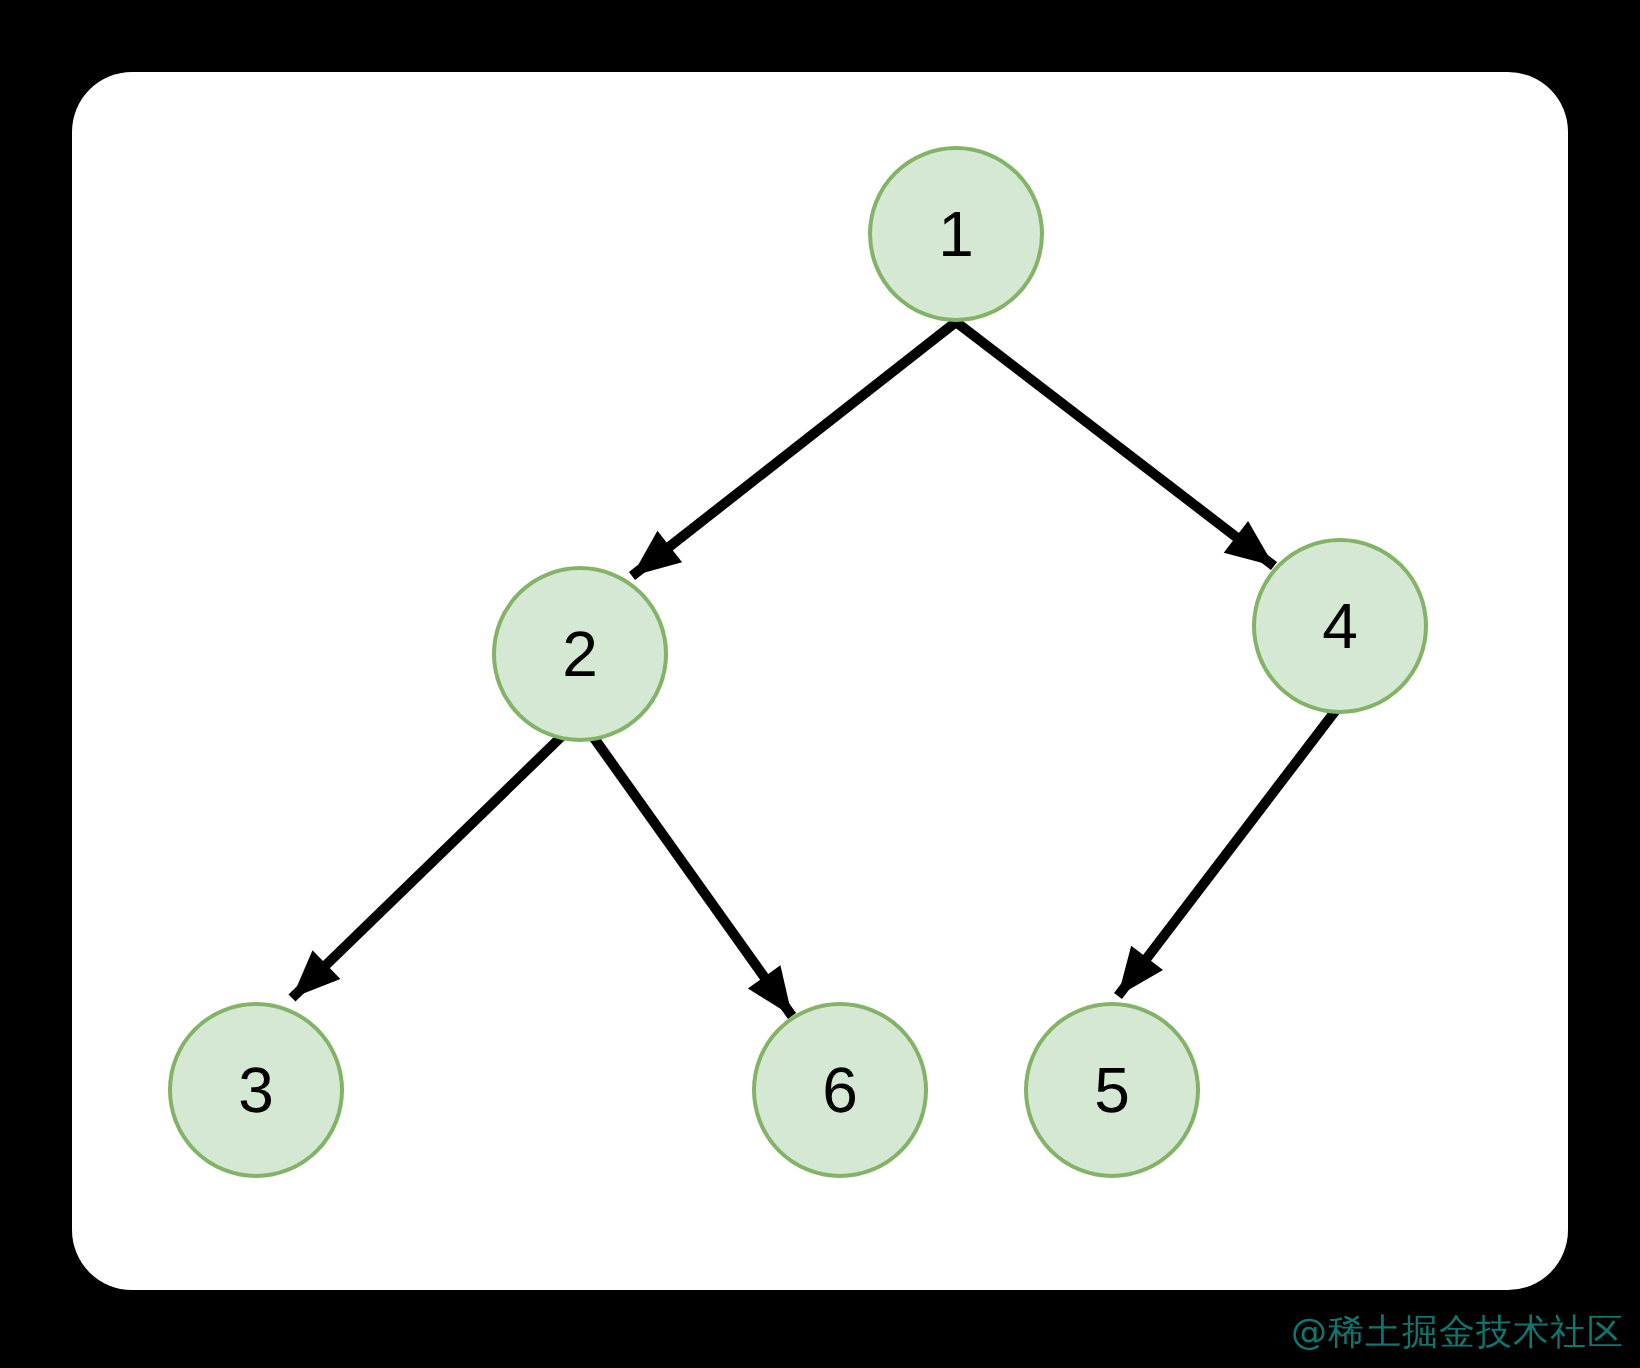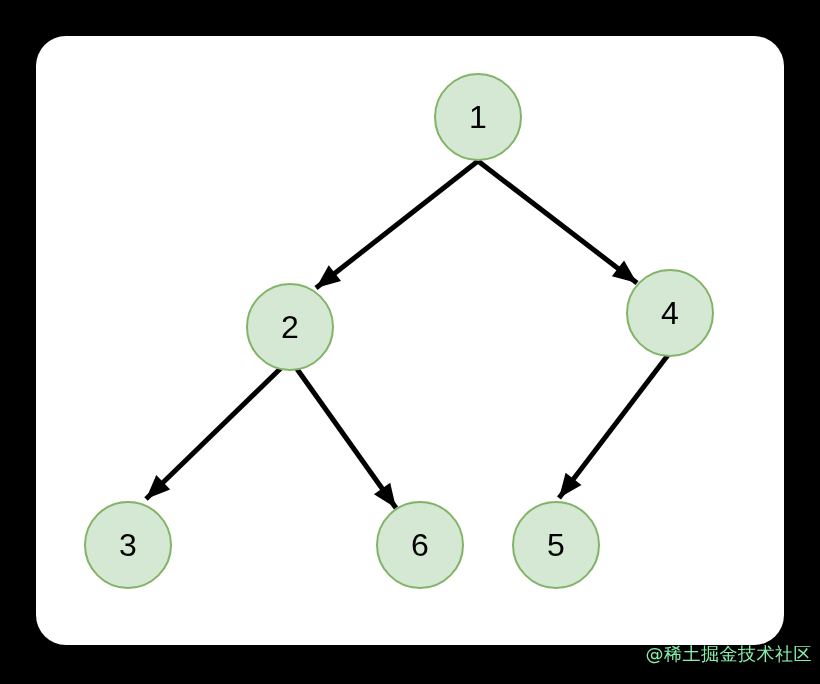--- a/index.html
+++ b/index.html
@@ -34,22 +34,22 @@
     height: 684px;
   }
   .node-label {
     font-family: "Liberation Sans", "DejaVu Sans", sans-serif;
     font-size: 32px;
     fill: #000000;
   }
   .watermark {
     position: absolute;
     right: 8px;
-    bottom: 18px;
-    color: #86efac;
+    bottom: 6px;
+    color: #0f766e;
     font-size: 18px;
     letter-spacing: 0.5px;
     font-family: "DejaVu Sans", sans-serif;
   }
 </style>
 </head>
 <body>
 
 <div class="stage">
   <div class="card"></div>

